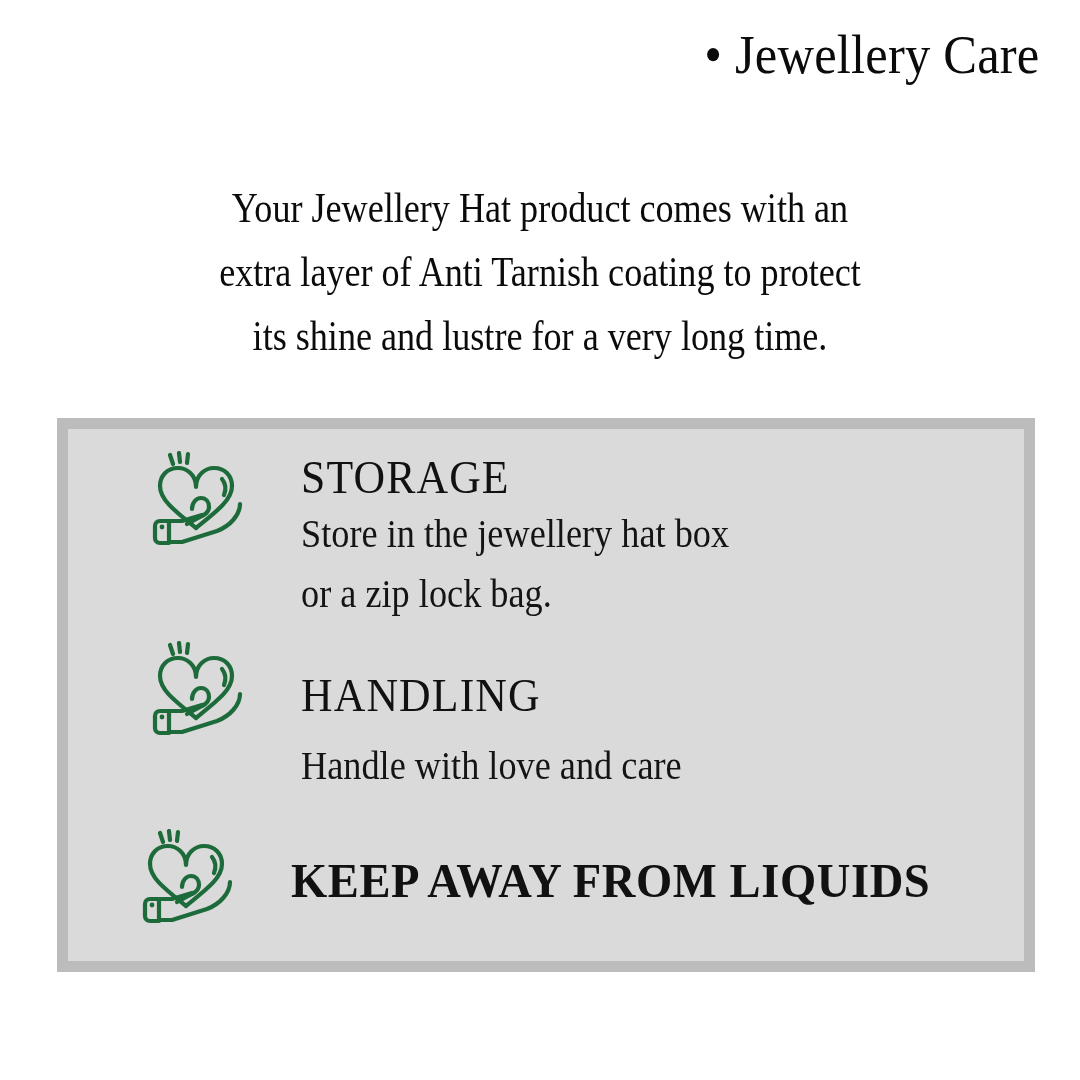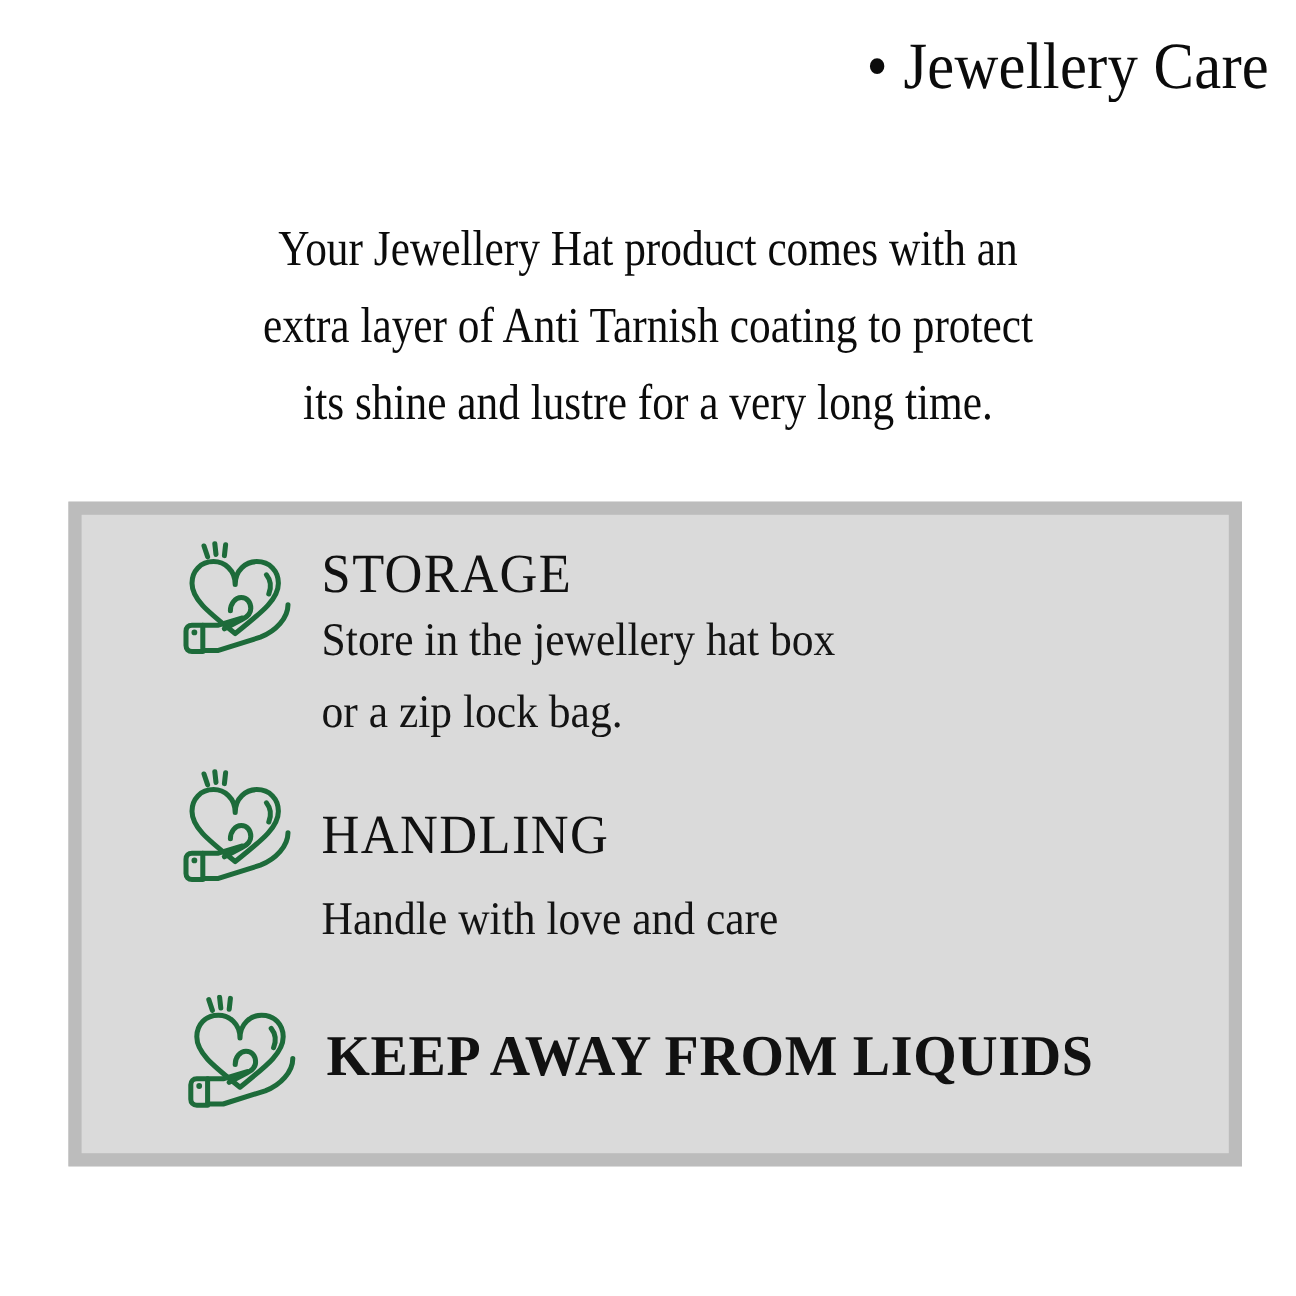--- a/index.html
+++ b/index.html
@@ -15,21 +15,21 @@
     overflow: hidden;
     position: relative;
   }
 
   
   .title-row {
     position: absolute;
     top: 26px;
     left: 0;
     width: 1080px;
-    padding-right: 22px;
+    padding-right: 40px;
     box-sizing: border-box;
     text-align: right;
   }
   .title-text {
     display: inline-block;
     font-family: "Liberation Serif", "DejaVu Serif", serif;
     font-size: 55px;
     line-height: 1.05;
     font-weight: 400;
     letter-spacing: 0.2px;
@@ -75,31 +75,31 @@
   }
 
   
   .care-item {
     position: absolute;
     display: flex;
     align-items: flex-start;
   }
   .care-item.item-0 { left: 78px; top: 22px; }
   .care-item.item-1 { left: 78px; top: 212px; }
-  .care-item.item-2 { left: 82px; top: 400px; }
+  .care-item.item-2 { left: 68px; top: 400px; }
 
   .care-icon {
     width: 100px;
     height: 100px;
     flex: 0 0 100px;
     margin-right: 22px;
   }
   .care-icon svg { display: block; width: 100px; height: 100px; }
 
-  .care-text { padding-top: 2px; }
+  .care-text { padding-top: 2px; margin-left: 33px; }
 
   .care-heading {
     font-family: "Liberation Serif", "DejaVu Serif", serif;
     color: #111111;
     white-space: nowrap;
   }
   .care-body {
     font-family: "Liberation Serif", "DejaVu Serif", serif;
     color: #141414;
     white-space: nowrap;

